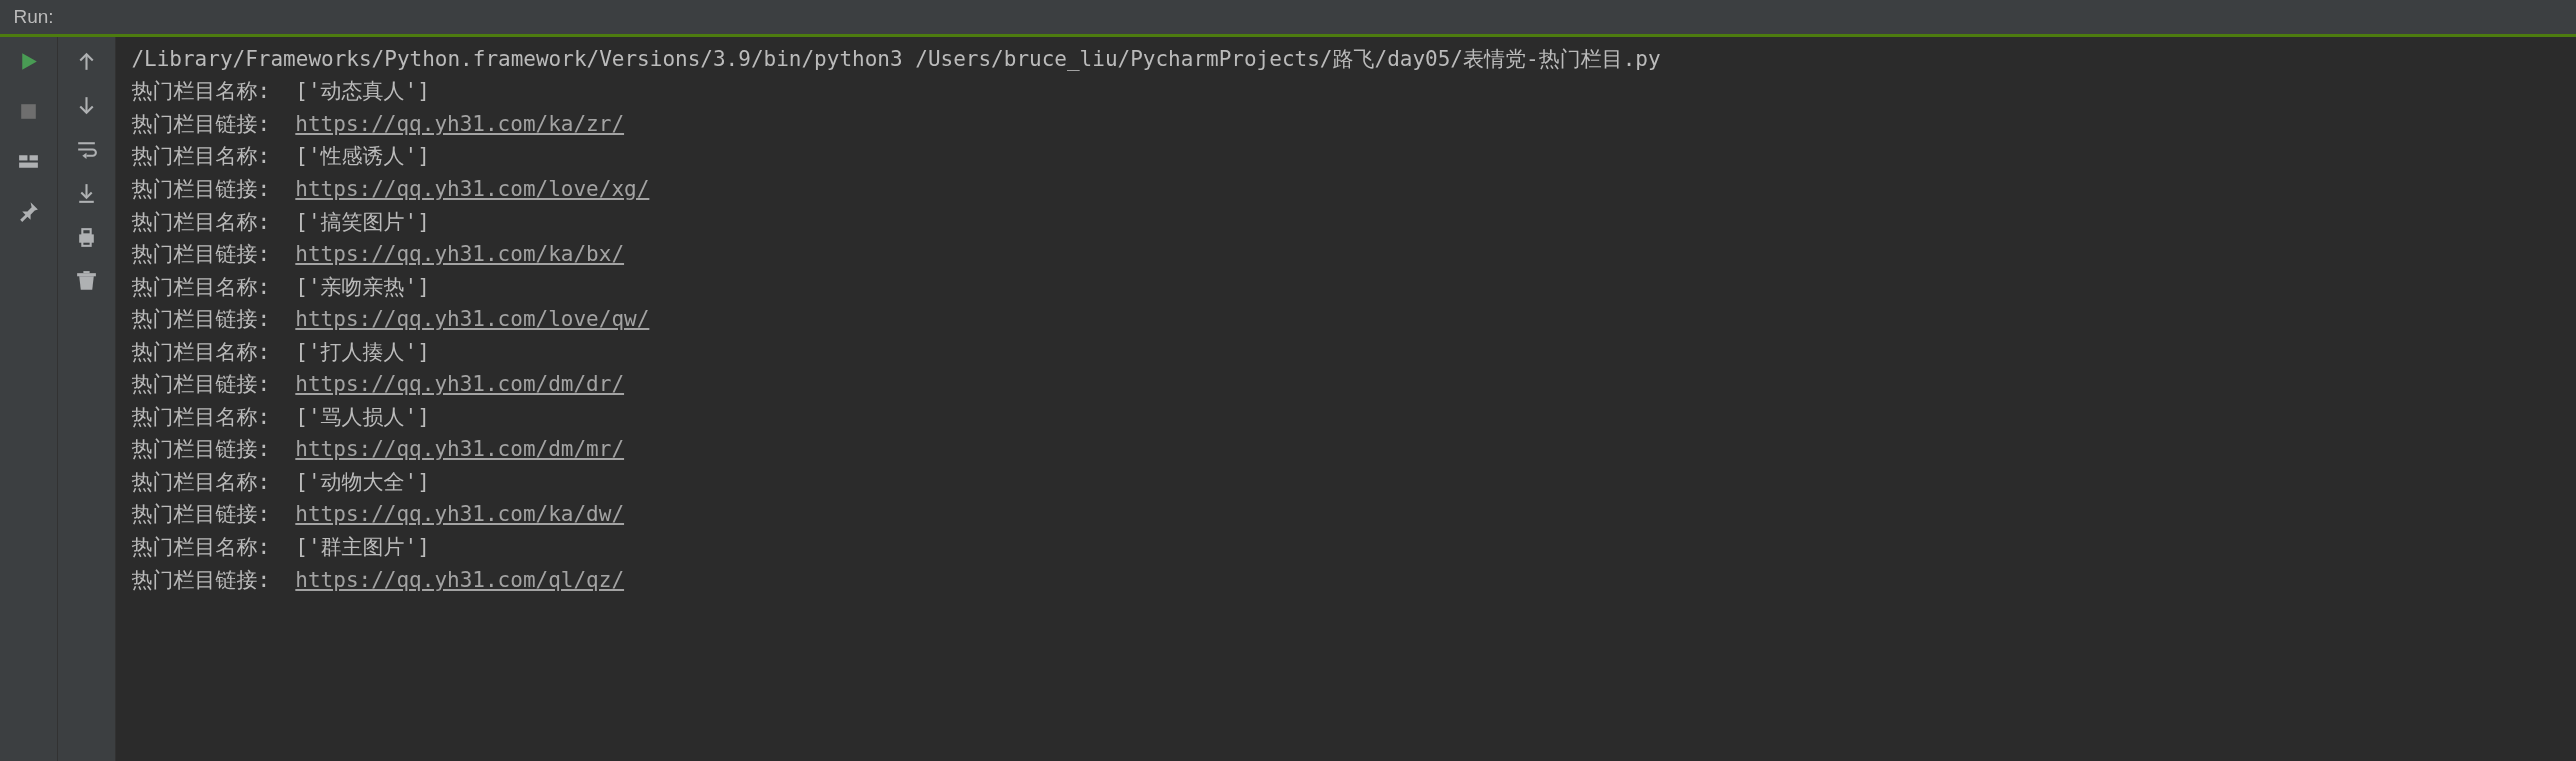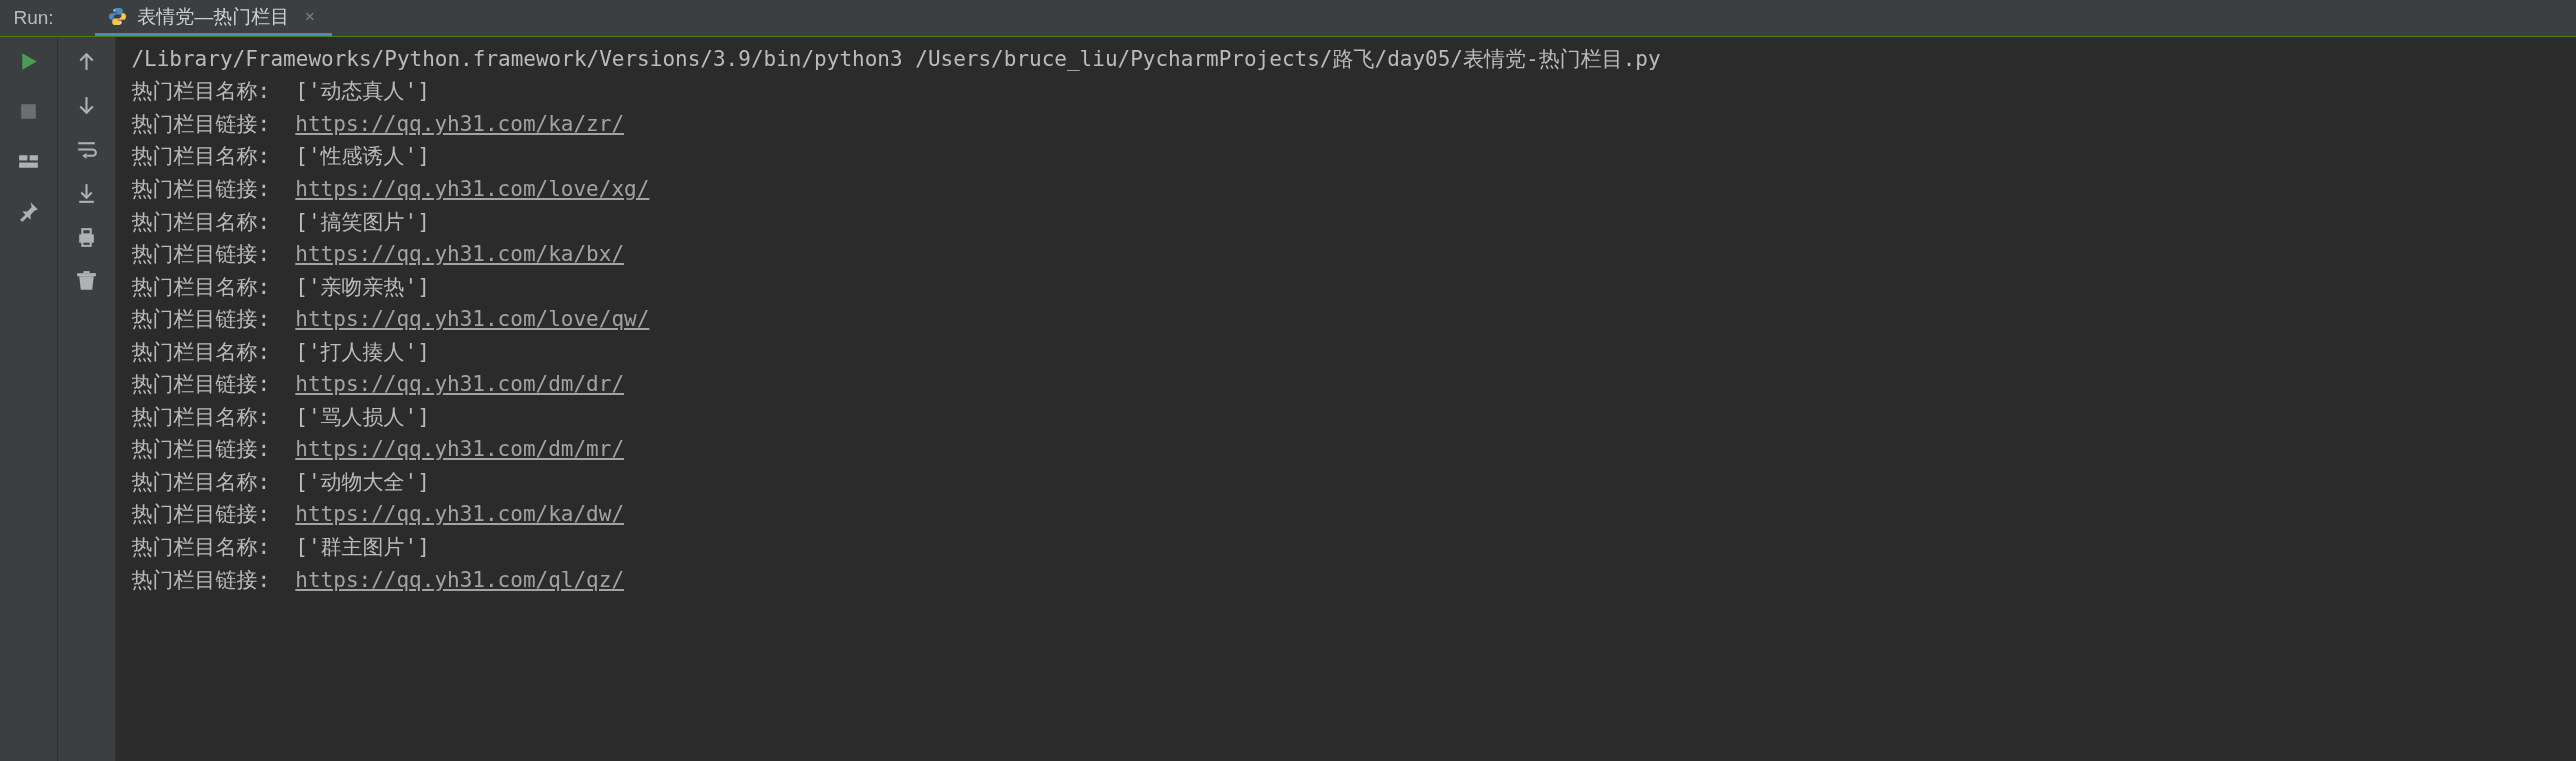--- a/index.html
+++ b/index.html
@@ -12,24 +12,23 @@
     height: 762px;
     overflow: hidden;
     display: flex;
     flex-direction: column;
   }
   .header-bar {
     height: 37px;
     background: #3c3f41;
     display: flex;
     align-items: center;
-    border-bottom: 1px solid #4d7c0f;
+    border-bottom: 3px solid #4d7c0f;
     font-family: "Segoe UI", "Helvetica Neue", sans-serif;
     font-size: 19px;
-    gap: 28px;
   }
   .run-label {
     padding: 0 13.5px;
     color: #bbbbbb;
   }
   .tab {
     display: flex;
     align-items: center;
     gap: 9.6px;
     padding: 0 11.5px;
@@ -87,32 +86,20 @@
   }
   .cmd { color: #bbbbbb; }
   .outline { color: #bbbbbb; }
   .lnk { color: #a3a3a3; text-decoration: underline; }
 </style>
 </head>
 <body>
 
 <div class="header-bar">
   <div class="run-label">Run:</div>
-  <div class="tab">
-    <span class="py-icon">
-      <svg viewBox="0 0 32 32">
-          <path fill="#4B8BBE" d="M15 3c-4 0-5 2-5 4v3h6v1H7c-2 0-4 1-4 5s2 5 4 5h3v-4c0-2 2-4 4-4h6c2 0 4-2 4-4V7c0-2-1-4-5-4h-4z"></path>
-          <circle cx="11" cy="6.5" r="1.2" fill="#fff"></circle>
-          <path fill="#F2C94C" d="M17 29c4 0 5-2 5-4v-3h-6v-1h9c2 0 4-1 4-5s-2-5-4-5h-3v4c0 2-2 4-4 4h-6c-2 0-4 2-4 4v2c0 2 1 4 5 4h4z"></path>
-          <circle cx="21" cy="25.5" r="1.2" fill="#fff"></circle>
-        </svg>
-    </span>
-    <span>表情党—热门栏目</span>
-    <span class="tab-close">×</span>
-  </div>
 </div>
 
 <div class="main-row">
   <div class="left-gutter">
     <span class="ico">
       <svg viewBox="0 0 24 24">
           <path fill="#499C54" d="M6 4l14 8-14 8z"></path>
         </svg>
     </span>
     <span class="ico">

